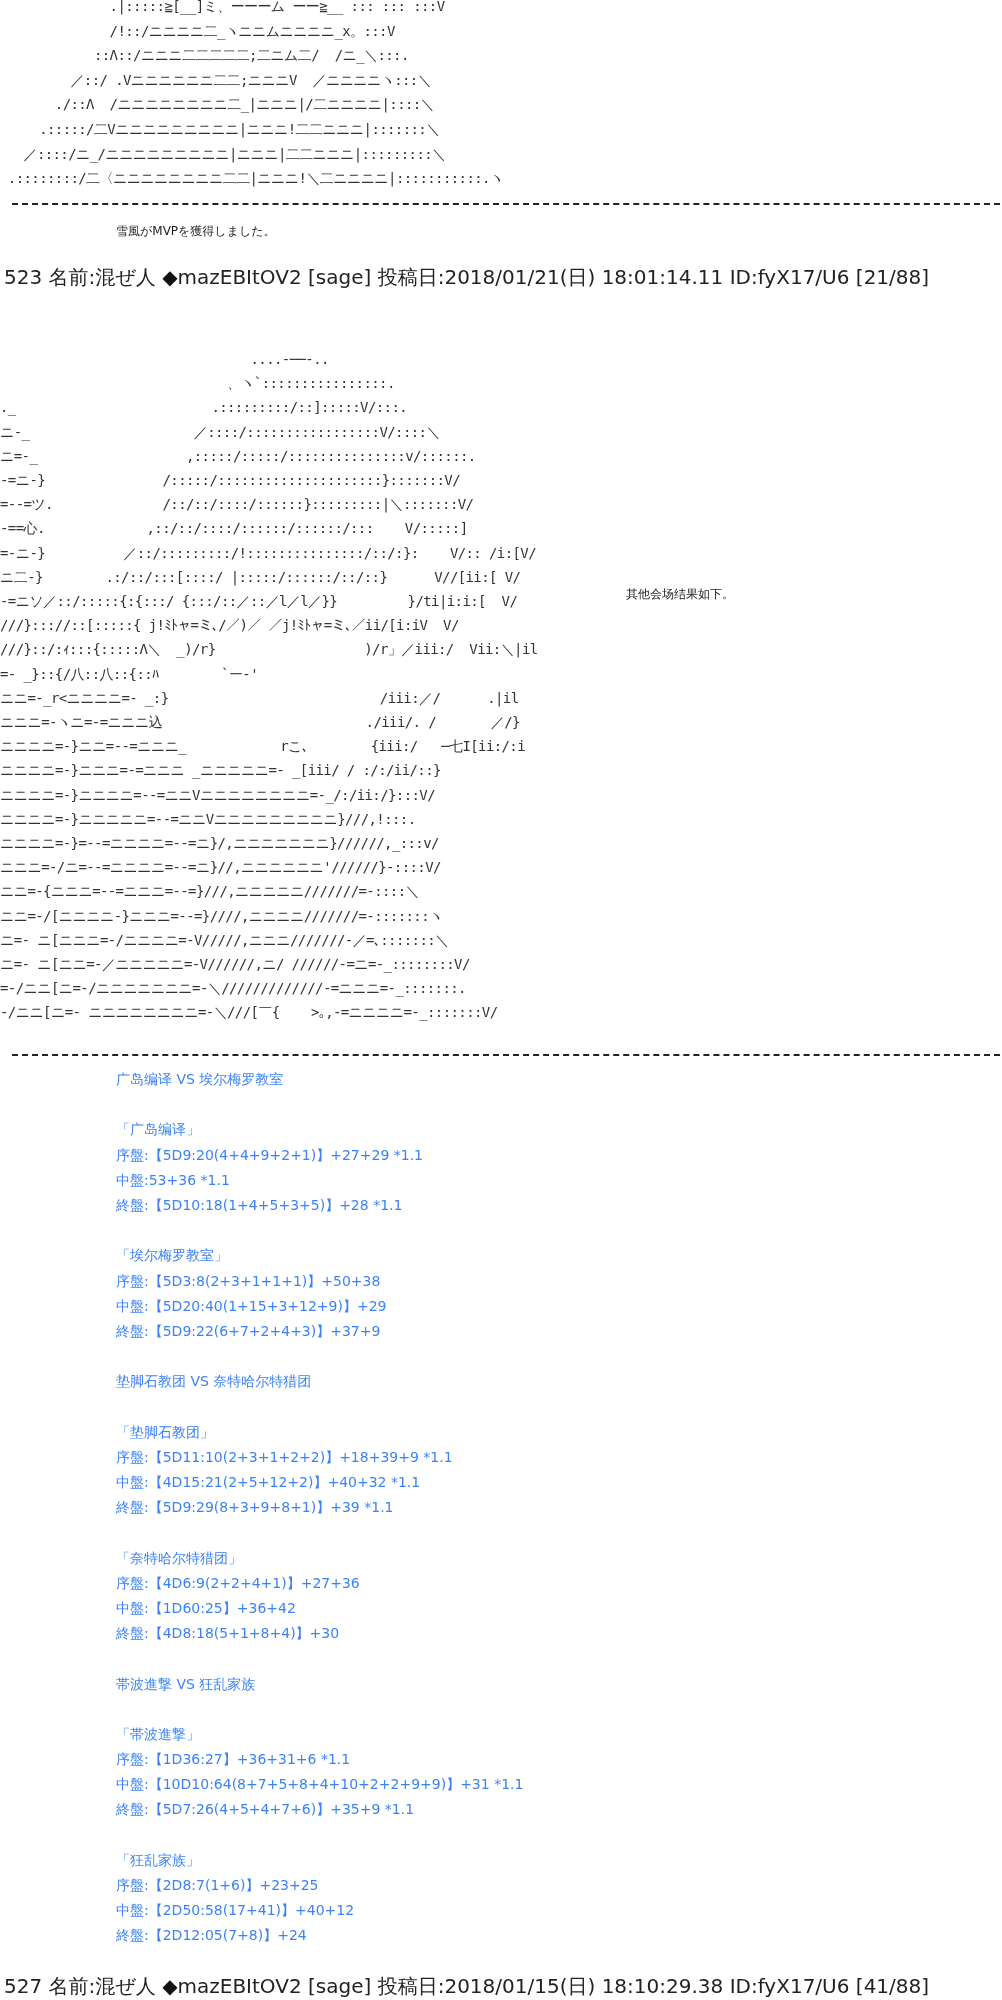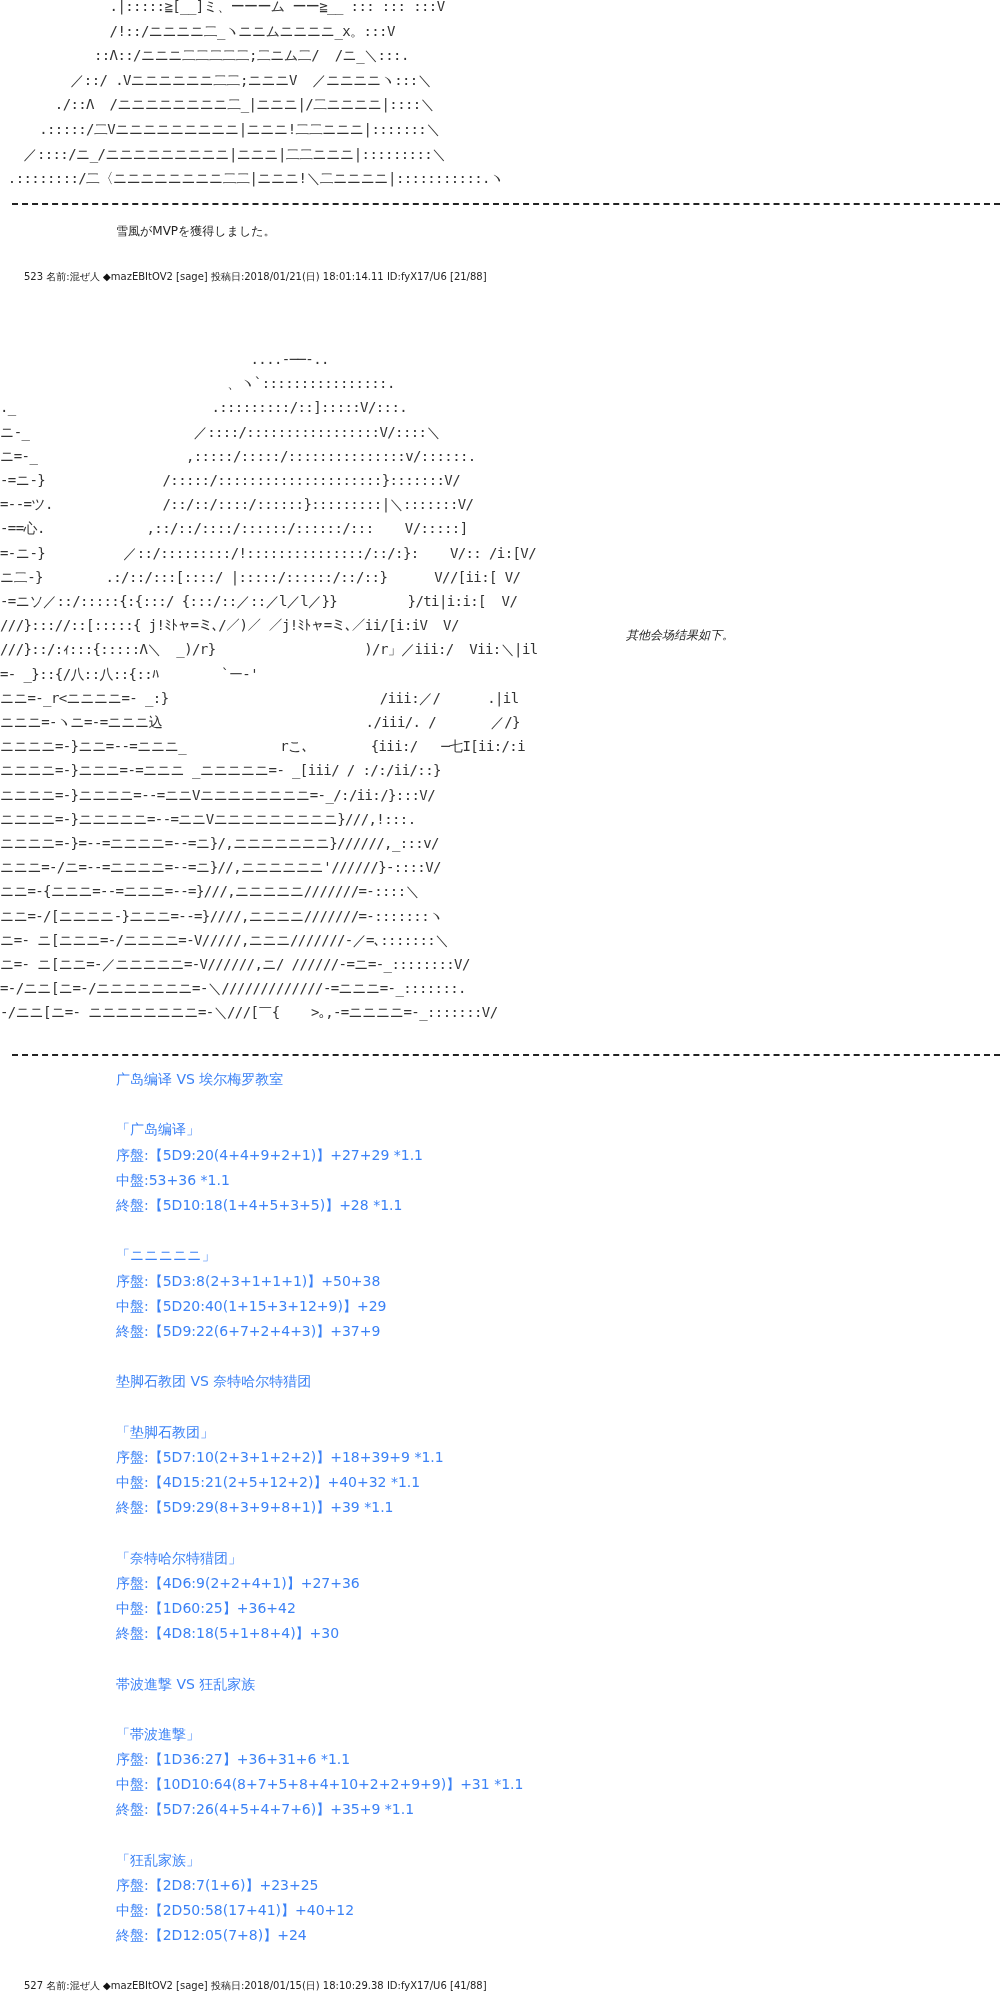--- a/index.html
+++ b/index.html
@@ -18,21 +18,21 @@
   #aa2 { top: 347px; line-height: 24.2px; }
   .divider {
     position: absolute; left: 12px; width: 988px; height: 0;
     border-top: 2px dashed #222222;
   }
   .msg {
     position: absolute; font-size: 12px; line-height: 20px; color: #222;
     white-space: nowrap;
   }
   .post-header {
-    position: absolute; left: 24px; font-size: 10px; line-height: 20px;
+    position: absolute; left: 4px; font-size: 20px; line-height: 20px;
     color: #222; white-space: nowrap;
   }
   .post-header .diamond { color: #111; }
   .results {
     position: absolute; left: 116px; top: 1067px;
     font-size: 14px; line-height: 25.2px; color: #3b82f6;
   }
   .results .line { white-space: nowrap; height: 25.2px; }
   .results .blank { height: 25.2px; }
 </style>
@@ -84,41 +84,41 @@
 ニニニニ=-}ニニニニニ=--=ニニVニニニニニニニニニ}///,!:::.
 ニニニニ=-}=--=ニニニニ=--=ニ}/,ニニニニニニニ}//////,_:::v/
 ニニニ=-/ニ=--=ニニニニ=--=ニ}//,ニニニニニニ'//////}-::::V/
 ニニ=-{ニニニ=--=ニニニ=--=}///,ニニニニニ///////=-::::＼
 ニニ=-/[ニニニニ-}ニニニ=--=}////,ニニニニ///////=-:::::::ヽ
 ニ=- ニ[ニニニ=-/ニニニニ=-V/////,ニニニ///////-／=､:::::::＼
 ニ=- ニ[ニニ=-／ニニニニニ=-V//////,ニ/ //////-=ニ=-_::::::::V/
 =-/ニニ[ニ=-/ニニニニニニニ=-＼/////////////-=ニニニ=-_:::::::.
 -/ニニ[ニ=- ニニニニニニニニ=-＼///[￣{    &gt;｡,-=ニニニニ=-_:::::::V/</pre>
 
-<div class="msg" style="left:626px; top:625px;font-style:italic;">其他会场结果如下。</div>
+<div class="msg" style="left:626px; top:584px;">其他会场结果如下。</div>
 
 <div class="divider" style="top:1054px;"></div>
 
 <div class="results" id="results">
     <div class="line">广岛编译  VS  埃尔梅罗教室</div>
     <div class="blank"></div>
     <div class="line">「广岛编译」</div>
     <div class="line">序盤:【5D9:20(4+4+9+2+1)】+27+29 *1.1</div>
     <div class="line">中盤:53+36 *1.1</div>
     <div class="line">終盤:【5D10:18(1+4+5+3+5)】+28 *1.1</div>
     <div class="blank"></div>
-    <div class="line">「ニニニニニ」</div>
+    <div class="line">「埃尔梅罗教室」</div>
     <div class="line">序盤:【5D3:8(2+3+1+1+1)】+50+38</div>
     <div class="line">中盤:【5D20:40(1+15+3+12+9)】+29</div>
     <div class="line">終盤:【5D9:22(6+7+2+4+3)】+37+9</div>
     <div class="blank"></div>
     <div class="line">垫脚石教团  VS  奈特哈尔特猎团</div>
     <div class="blank"></div>
     <div class="line">「垫脚石教团」</div>
-    <div class="line">序盤:【5D7:10(2+3+1+2+2)】+18+39+9 *1.1</div>
+    <div class="line">序盤:【5D11:10(2+3+1+2+2)】+18+39+9 *1.1</div>
     <div class="line">中盤:【4D15:21(2+5+12+2)】+40+32 *1.1</div>
     <div class="line">終盤:【5D9:29(8+3+9+8+1)】+39 *1.1</div>
     <div class="blank"></div>
     <div class="line">「奈特哈尔特猎团」</div>
     <div class="line">序盤:【4D6:9(2+2+4+1)】+27+36</div>
     <div class="line">中盤:【1D60:25】+36+42</div>
     <div class="line">終盤:【4D8:18(5+1+8+4)】+30</div>
     <div class="blank"></div>
     <div class="line">帯波進撃  VS  狂乱家族</div>
     <div class="blank"></div>

